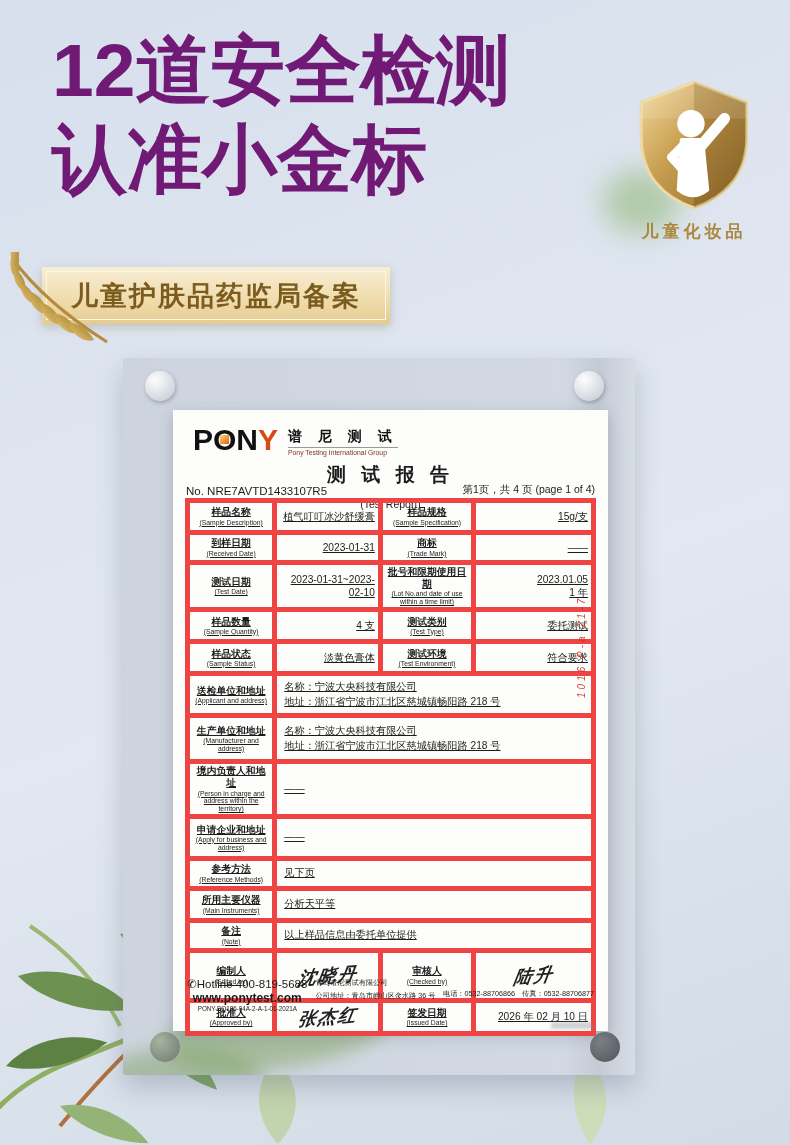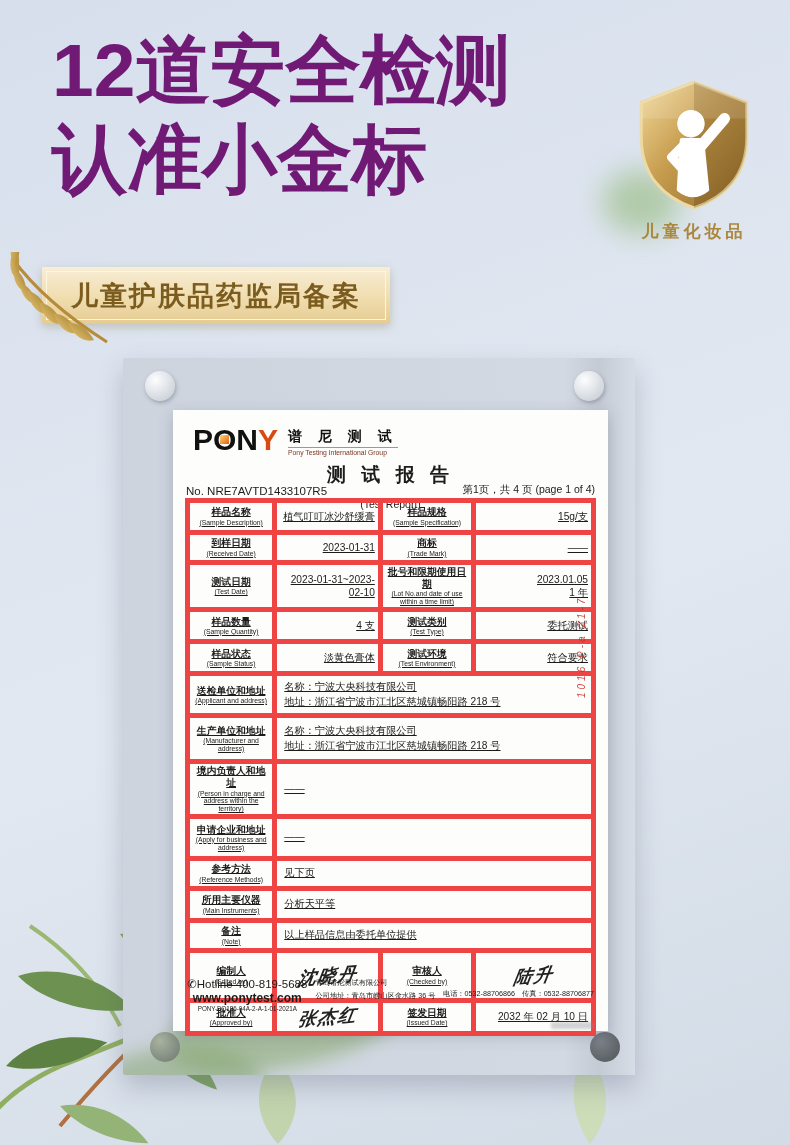--- a/index.html
+++ b/index.html
@@ -337,21 +337,21 @@
       <tr style="height:33px">
         <td>
               <div class="lc">批准人</div>
               <div class="le">(Approved by)</div>
             </td>
         <td class="sigcell"><span class="sig">张杰红</span></td>
         <td>
               <div class="lc">签发日期</div>
               <div class="le">(Issued Date)</div>
             </td>
-        <td class="v">2032 年 02 月 10 日</td>
+        <td class="v">2026 年 02 月 10 日</td>
       </tr>
     </tbody>
       </table>
 
     <div class="red-note">1016 P-a 21-7</div>
 
     <div class="pfoot">
       <div class="pf-left">
         <div class="hot"><span>✆</span><span>Hotline 400-819-5688</span></div>
         <div class="web">www.ponytest.com</div>

